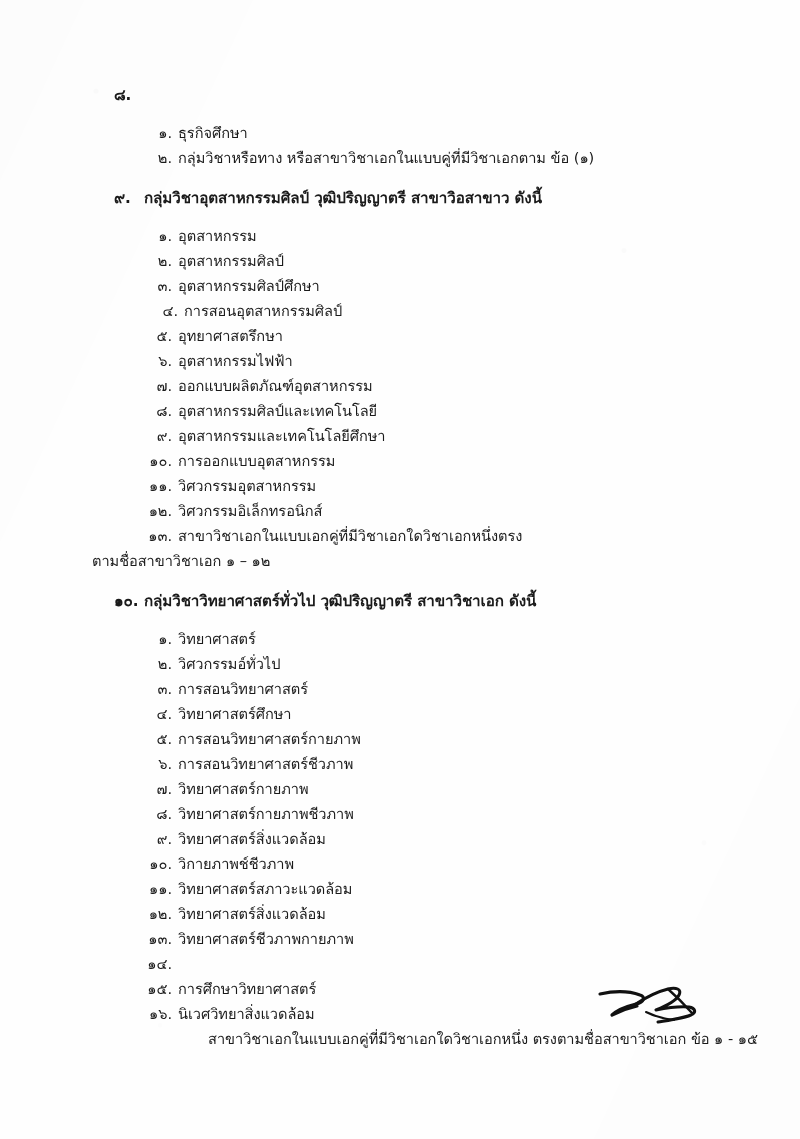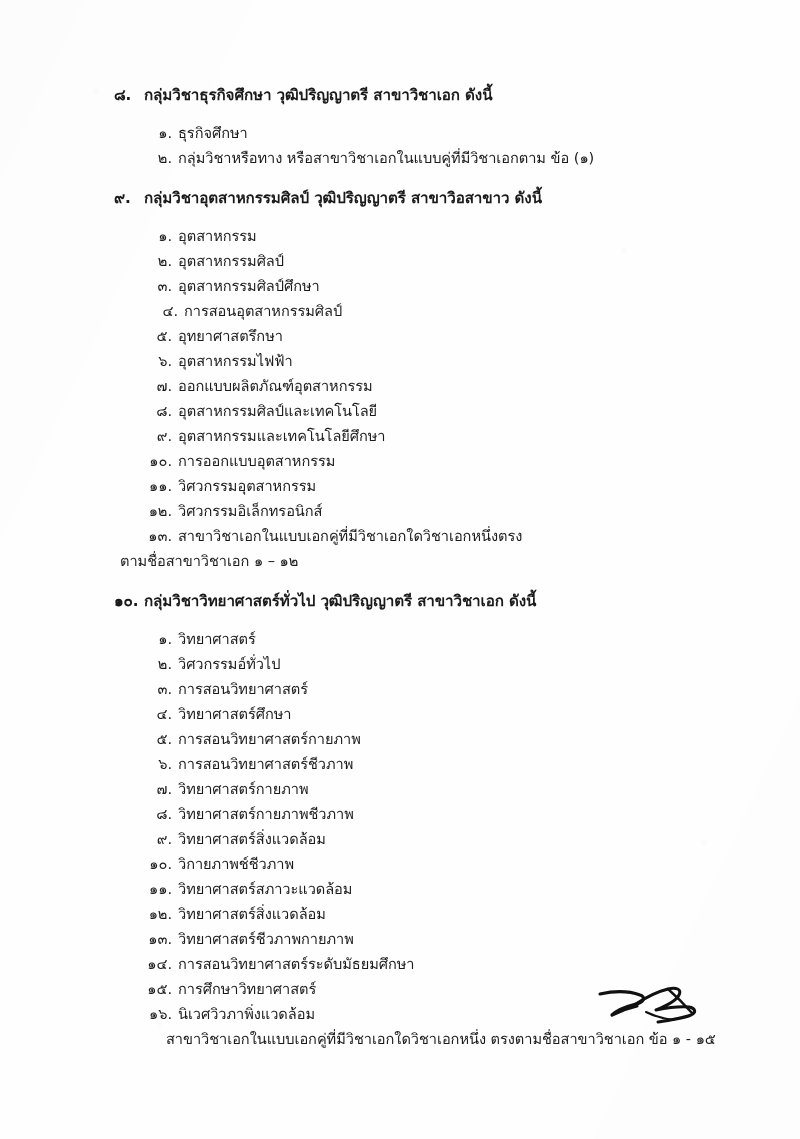--- a/index.html
+++ b/index.html
@@ -95,31 +95,32 @@
   .item.shift .num {
     margin-left: 136px;
   }
   .item .txt {
     display: inline-block;
   }
   .item-cont {
     font-size: 14.6px;
     line-height: 25px;
     letter-spacing: -0.05px;
-    padding-left: 120px;
+    padding-left: 92px;
     white-space: nowrap;
   }
 
   
   .plain-line {
     font-size: 14.6px;
     line-height: 25px;
     letter-spacing: -0.05px;
     padding-left: 166px;
     white-space: nowrap;
+    text-align: center;
   }
 
   .gap-sm { height: 12px; }
   .gap-md { height: 16px; }
 
   
   #signature {
     position: absolute;
     left: 596px;
     top: 982px;
@@ -133,21 +134,20 @@
 <body>
 
 <div id="page">
   <div class="doc-body">
 
     <div style="height:83px"></div>
 
     <div class="section">
       <div class="section-heading">
         <span class="sec-num">๘.</span>
-        <span class="sec-text">กลุ่มวิชาธุรกิจศึกษา วุฒิปริญญาตรี สาขาวิชาเอก ดังนี้</span>
       </div>
       <div class="gap-sm"></div>
       <ul class="items">
         <li class="item">
           <span class="num">๑.</span>
           <span class="txt">ธุรกิจศึกษา</span>
         </li>
         <li class="item">
           <span class="num">๒.</span>
           <span class="txt">กลุ่มวิชาหรือทาง หรือสาขาวิชาเอกในแบบคู่ที่มีวิชาเอกตาม ข้อ (๑)</span>
@@ -276,29 +276,28 @@
         <li class="item">
           <span class="num">๑๒.</span>
           <span class="txt">วิทยาศาสตร์สิ่งแวดล้อม</span>
         </li>
         <li class="item">
           <span class="num">๑๓.</span>
           <span class="txt">วิทยาศาสตร์ชีวภาพกายภาพ</span>
         </li>
         <li class="item">
           <span class="num">๑๔.</span>
-          <span class="txt">การสอนวิทยาศาสตร์ระดับมัธยมศึกษา</span>
         </li>
         <li class="item">
           <span class="num">๑๕.</span>
           <span class="txt">การศึกษาวิทยาศาสตร์</span>
         </li>
         <li class="item">
           <span class="num">๑๖.</span>
-          <span class="txt">นิเวศวิวภาพิ่งแวดล้อม</span>
+          <span class="txt">นิเวศวิทยาสิ่งแวดล้อม</span>
         </li>
       </ul>
       <div class="plain-line">สาขาวิชาเอกในแบบเอกคู่ที่มีวิชาเอกใดวิชาเอกหนึ่ง ตรงตามชื่อสาขาวิชาเอก ข้อ ๑ - ๑๕</div>
     </div>
 
   </div>
 
   <div id="signature">
     <svg width="120" height="70" viewBox="0 0 120 70" xmlns="http://www.w3.org/2000/svg">
       <g fill="none" stroke="#111111" stroke-linecap="round" stroke-linejoin="round">

